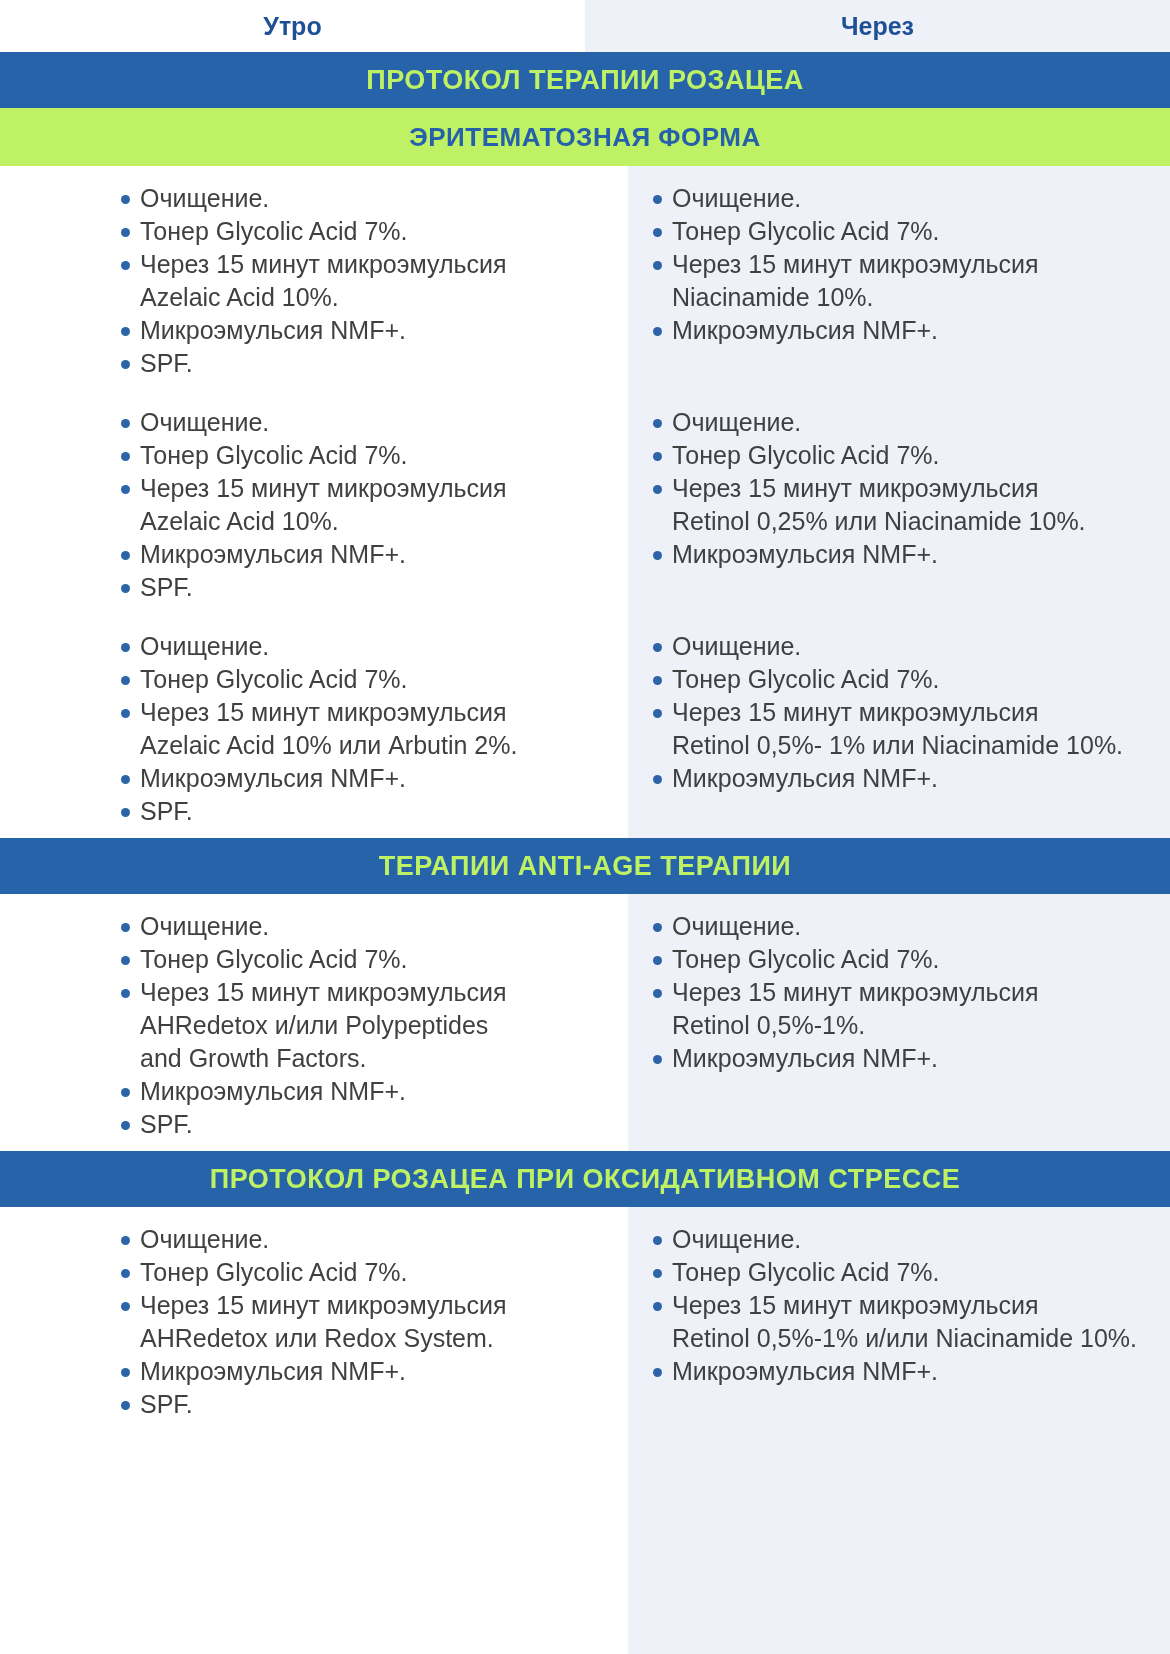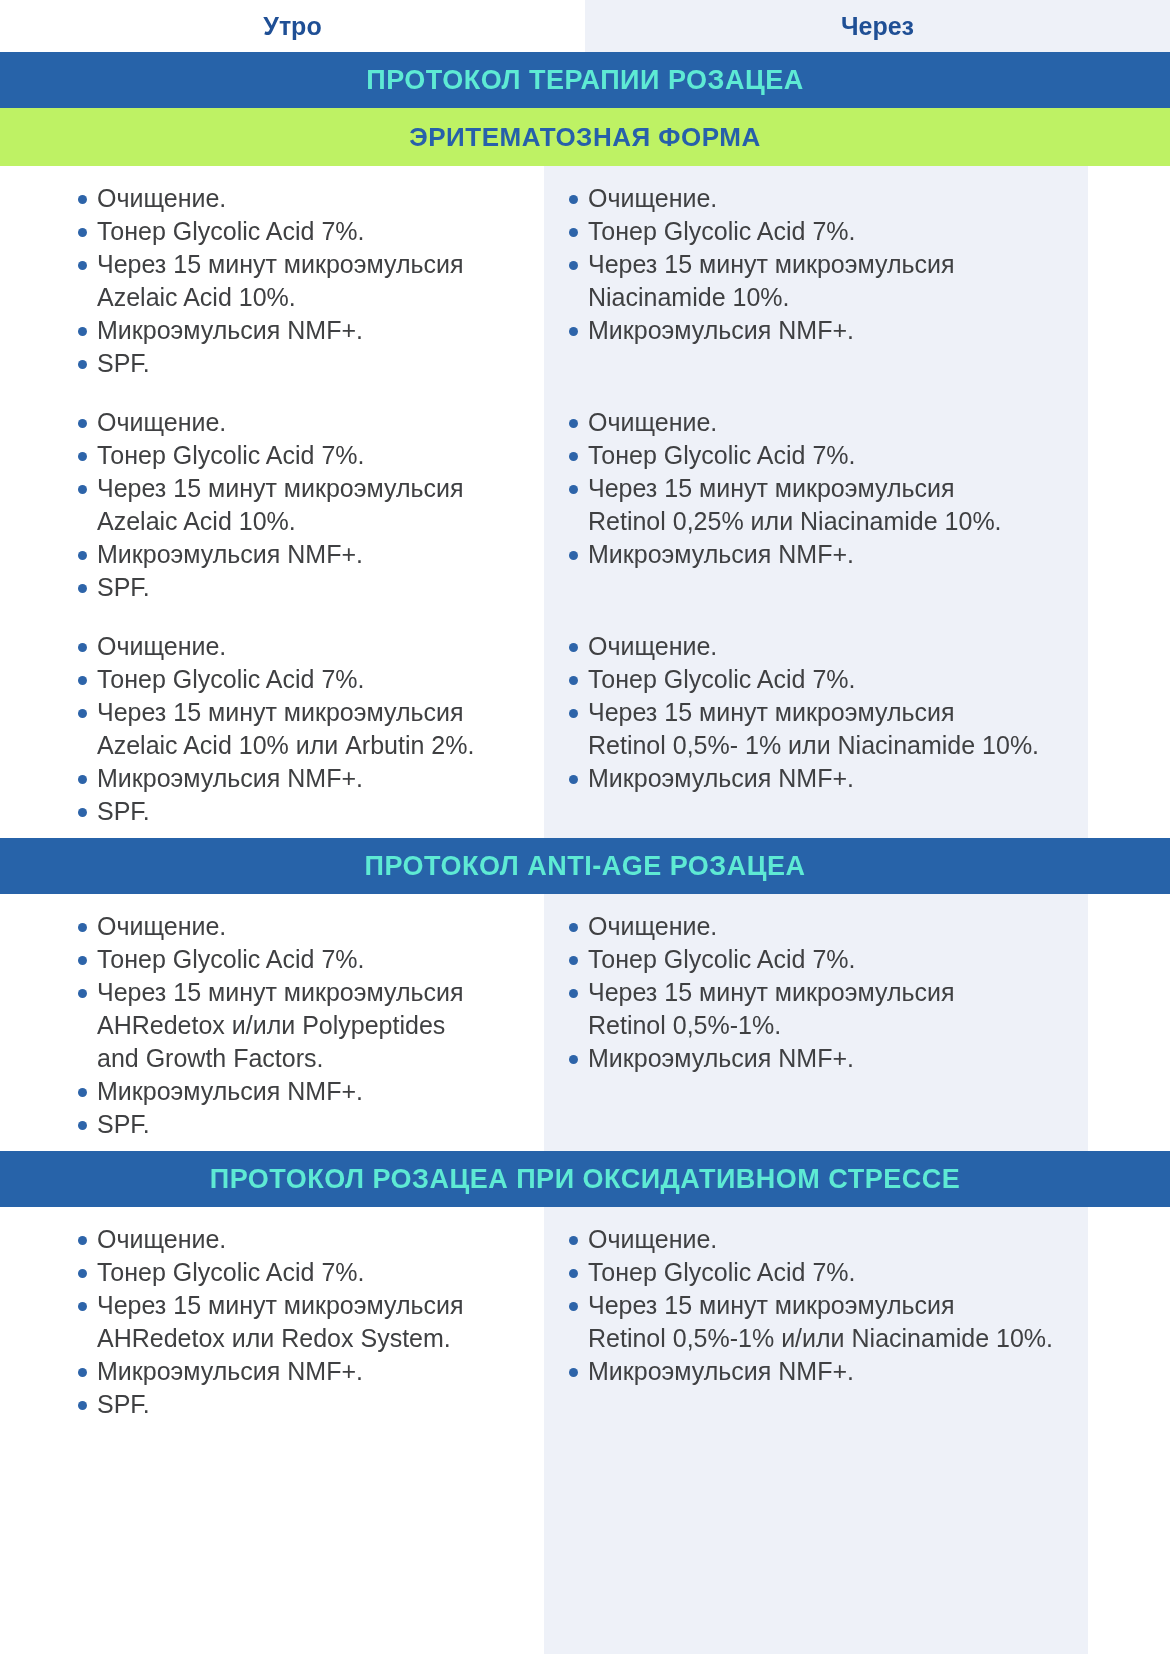--- a/index.html
+++ b/index.html
@@ -17,32 +17,32 @@
   .header-cell {
     width: 585px; display: flex; align-items: center; justify-content: center;
     font-size: 25px; font-weight: 700; color: #1f4f95;
   }
   .header-cell.morning { background: #ffffff; }
   .header-cell.evening { background: #eef1f8; }
 
   
   .banner {
     height: 56px; background: #2763a9; display: flex; align-items: center; justify-content: center;
-    color: #5eead4; font-size: 27px; font-weight: 700; letter-spacing: 0.5px;
+    color: #bef264; font-size: 27px; font-weight: 700; letter-spacing: 0.5px;
   }
 
   
   .band {
     height: 58px; background: #bef264; display: flex; align-items: center; justify-content: center;
     color: #2760aa; font-size: 26px; font-weight: 700; letter-spacing: 0.5px;
   }
 
   
   .row { display: flex; }
-  .col { width: 544px; box-sizing: border-box; }
+  .col { width: 544px; box-sizing: border-box; margin-left: 43px; }
   .col.morning { background: #ffffff; }
   .col.evening { background: #eef1f8; }
 
   .row-a { min-height: 207px; }
   .row-b { min-height: 211px; }
   .row-c { min-height: 217px; }
   .row-d { min-height: 254px; }
   .row-e { min-height: 371px; flex: 1; }
 
   ul.list { list-style: none; margin: 0; padding: 16px 0 10px 0; }
@@ -216,21 +216,21 @@
 Retinol 0,5%- 1% или Niacinamide 10%.</span>
           </li>
         <li>
             <span class="dot"></span>
             <span class="txt">Микроэмульсия NMF+.</span>
           </li>
       </ul>
     </div>
   </section>
 
-  <div class="banner">ПРОТОКОЛ ANTI-AGE РОЗАЦЕА</div>
+  <div class="banner">ТЕРАПИИ ANTI-AGE ТЕРАПИИ</div>
 
   <section class="row row-d">
     <div class="col morning">
       <ul class="list">
         <li>
             <span class="dot"></span>
             <span class="txt">Очищение.</span>
           </li>
         <li>
             <span class="dot"></span>

